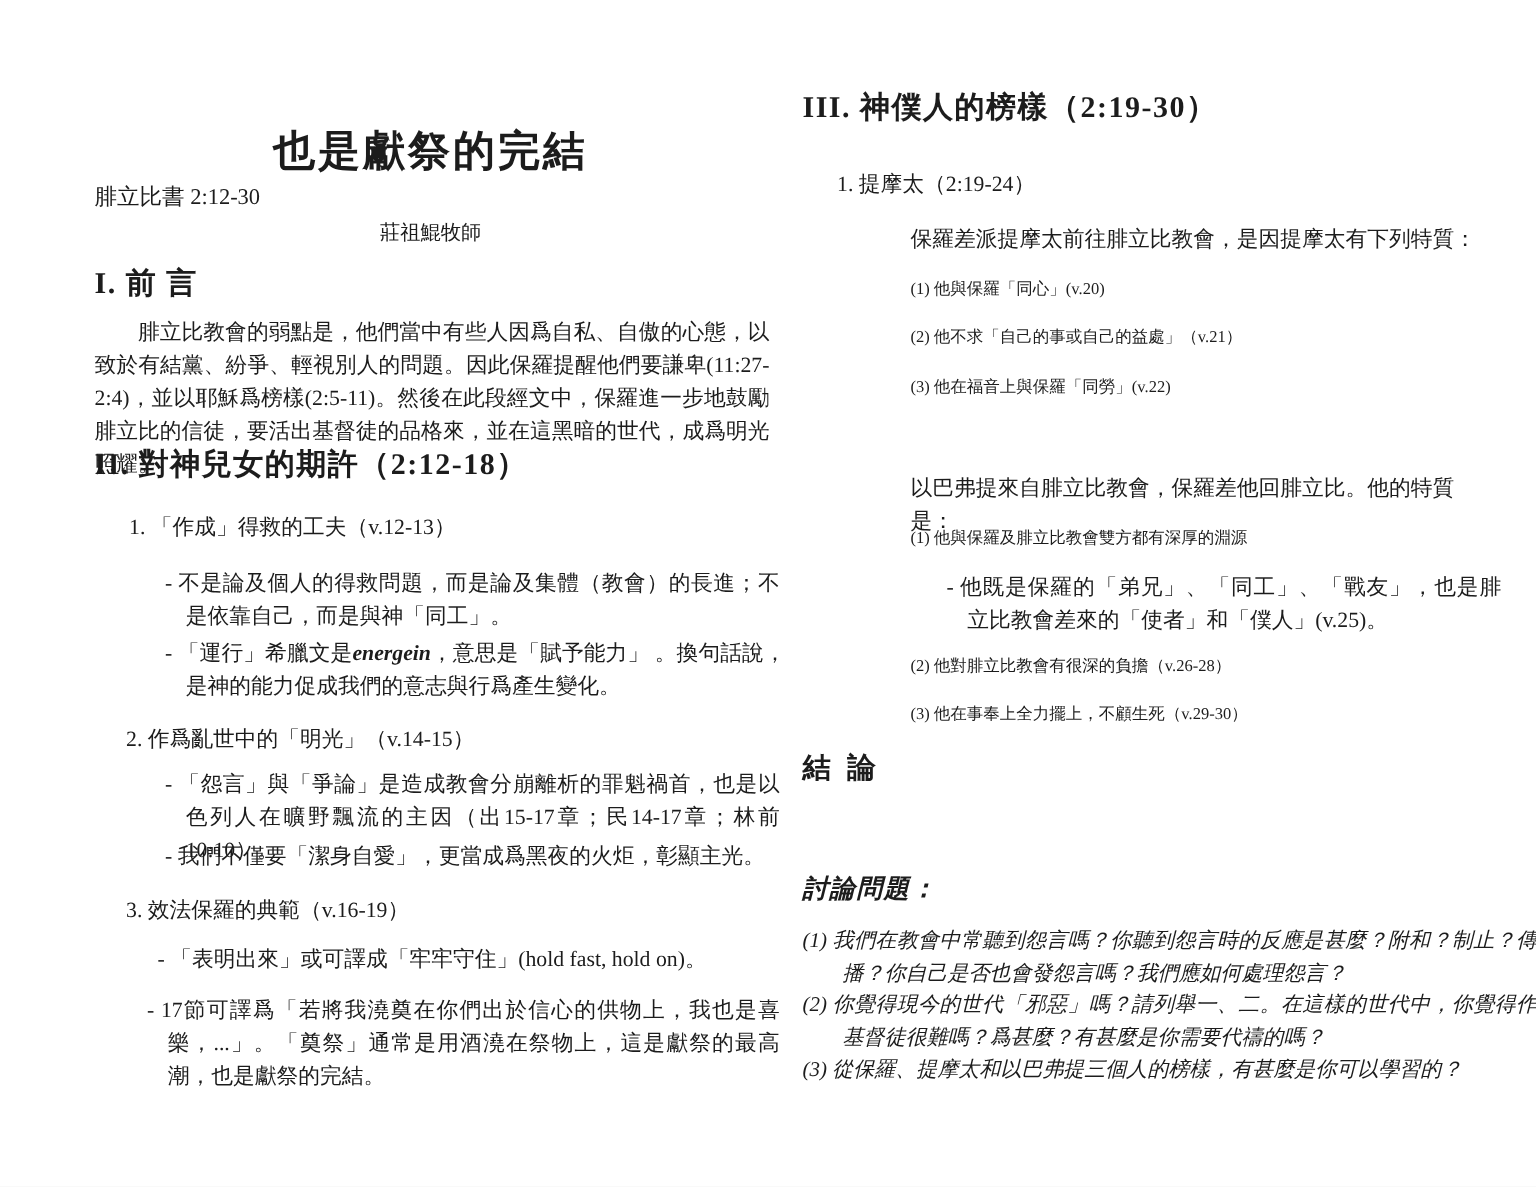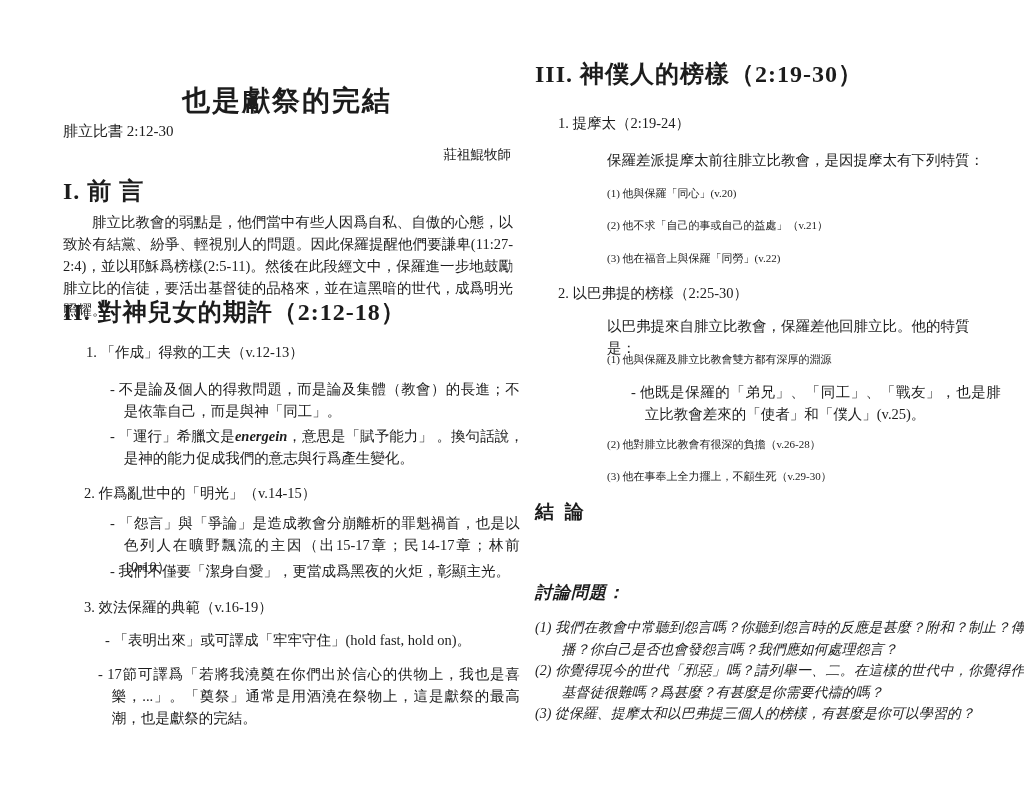--- a/index.html
+++ b/index.html
@@ -13,22 +13,22 @@
     background:#ffffff;
     color:#1c1c1c;
     overflow:hidden;
   }
   .abs{position:absolute;}
   .doc-title{
     width:448px;text-align:center;
     font-size:28px;font-weight:bold;letter-spacing:2px;
   }
   .doc-sub{width:448px;font-size:15px;}
-  .doc-author{width:448px;text-align:right;font-size:13.5px;}
-  .sec-heading{font-size:24px;font-weight:bold;letter-spacing:1px;}
+  .doc-author{width:448px;text-align:center;font-size:13.5px;}
+  .sec-heading{font-size:20px;font-weight:bold;letter-spacing:1px;}
   .body-text{font-size:14.5px;line-height:22px;}
   .intro-para{width:450px;text-indent:2em;text-align:justify;}
   .item-title{font-size:14.5px;line-height:22px;}
   .bullet{
     font-size:14.5px;line-height:22px;text-align:justify;
     padding-left:0.95em;text-indent:-0.95em;
   }
   .numpt{
     font-size:11px;line-height:22px;
     padding-left:2.1em;text-indent:-2.1em;
@@ -68,21 +68,20 @@
   <div class="abs bullet" style="left:98px;top:663px;width:408px;">- 17節可譯爲「若將我澆奠在你們出於信心的供物上，我也是喜樂，...」。「奠祭」通常是用酒澆在祭物上，這是獻祭的最高潮，也是獻祭的完結。</div>
 
   <div class="abs sec-heading" style="left:535px;top:58px;">III. 神僕人的榜樣（2:19-30）</div>
 
   <div class="abs item-title" style="left:558px;top:112px;">1. 提摩太（2:19-24）</div>
   <div class="abs body-text" style="left:607px;top:149px;width:388px;">保羅差派提摩太前往腓立比教會，是因提摩太有下列特質：</div>
   <div class="abs numpt" style="left:607px;top:182px;width:385px;">(1) 他與保羅「同心」(v.20)</div>
   <div class="abs numpt" style="left:607px;top:214px;width:385px;">(2) 他不求「自己的事或自己的益處」（v.21）</div>
   <div class="abs numpt" style="left:607px;top:247px;width:385px;">(3) 他在福音上與保羅「同勞」(v.22)</div>
 
-  <div class="abs item-title" style="left:558px;top:282px;">2. 以巴弗提的榜樣（2:25-30）</div>
   <div class="abs body-text" style="left:607px;top:315px;width:390px;">以巴弗提來自腓立比教會，保羅差他回腓立比。他的特質是：</div>
   <div class="abs numpt" style="left:607px;top:348px;width:385px;">(1) 他與保羅及腓立比教會雙方都有深厚的淵源</div>
   <div class="abs bullet" style="left:631px;top:381px;width:356px;">- 他既是保羅的「弟兄」、「同工」、「戰友」，也是腓立比教會差來的「使者」和「僕人」(v.25)。</div>
   <div class="abs numpt" style="left:607px;top:433px;width:385px;">(2) 他對腓立比教會有很深的負擔（v.26-28）</div>
   <div class="abs numpt" style="left:607px;top:465px;width:385px;">(3) 他在事奉上全力擺上，不顧生死（v.29-30）</div>
 
   <div class="abs conclusion-heading" style="left:535px;top:499px;">結 論</div>
 
   <div class="abs disc-heading" style="left:535px;top:581px;">討論問題：</div>
   <div class="abs question" style="left:535px;top:617px;width:463px;">(1) 我們在教會中常聽到怨言嗎？你聽到怨言時的反應是甚麼？附和？制止？傳播？你自己是否也會發怨言嗎？我們應如何處理怨言？</div>

